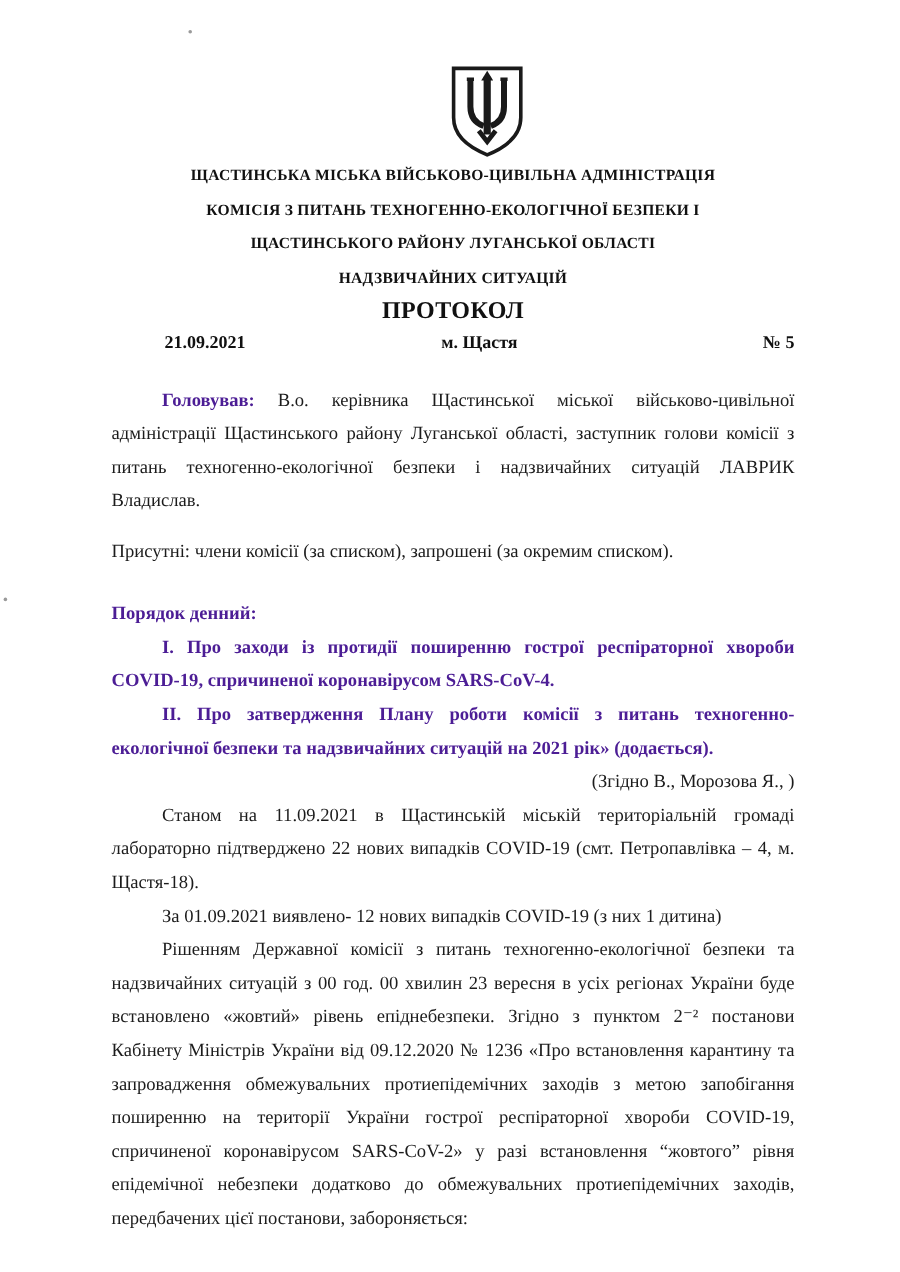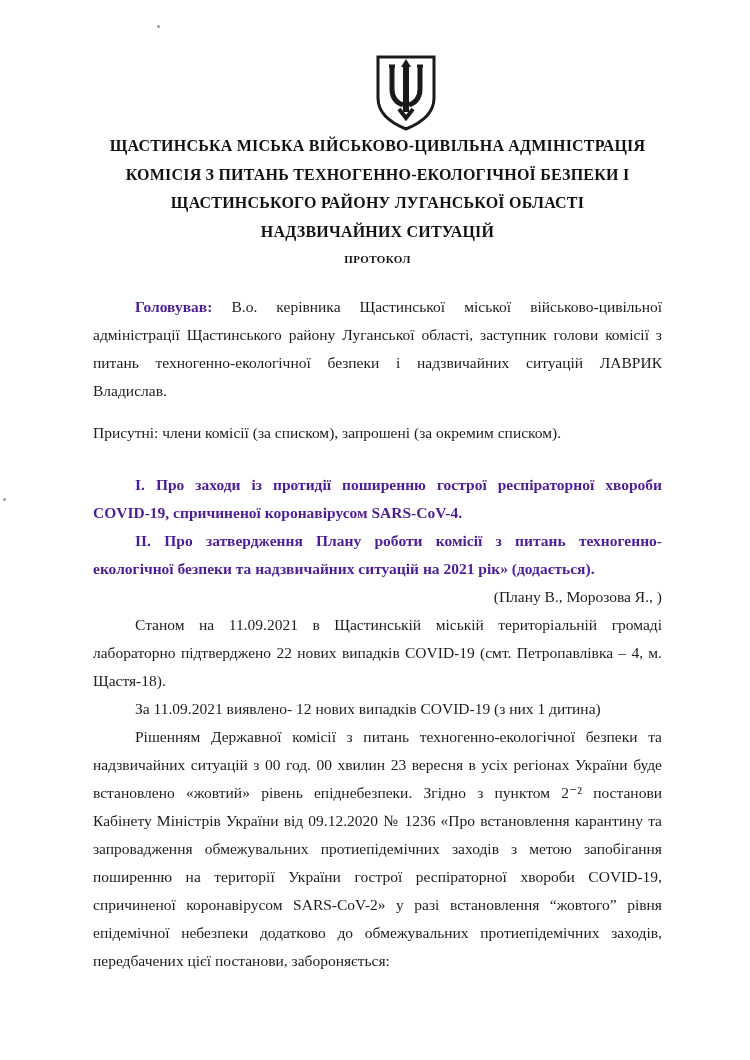--- a/index.html
+++ b/index.html
@@ -36,30 +36,30 @@
     box-sizing: content-box;
   }
   .emblem-wrap svg {
     display: inline-block;
     transform: translateX(28px);
   }
 
   .headline {
     text-align: center;
     font-weight: bold;
-    font-size: 16px;
+    font-size: 13px;
     line-height: 28.5px;
     letter-spacing: 0.2px;
     color: #111;
     white-space: nowrap;
   }
   .doc-type {
     text-align: center;
     font-weight: bold;
-    font-size: 11px;
+    font-size: 20px;
     line-height: 27px;
     letter-spacing: 0.4px;
     color: #111;
   }
   .meta-row {
     display: flex;
     align-items: baseline;
     font-weight: bold;
     font-size: 15px;
     line-height: 27px;
@@ -104,32 +104,38 @@
     </svg>
   </div>
 
   <div class="headline">ЩАСТИНСЬКА МІСЬКА ВІЙСЬКОВО-ЦИВІЛЬНА АДМІНІСТРАЦІЯ</div>
   <div class="headline">КОМІСІЯ З ПИТАНЬ ТЕХНОГЕННО-ЕКОЛОГІЧНОЇ БЕЗПЕКИ І</div>
   <div class="headline">ЩАСТИНСЬКОГО РАЙОНУ ЛУГАНСЬКОЇ ОБЛАСТІ</div>
   <div class="headline">НАДЗВИЧАЙНИХ СИТУАЦІЙ</div>
 
   <div class="doc-type">ПРОТОКОЛ</div>
 
+  <div class="meta-row">
+    <span class="date">21.09.2021</span>
+    <span class="place">м. Щастя</span>
+    <span class="number">№ 5</span>
+  </div>
 
   <div class="body-text">
 
     <p class="indent mb-sm"><span class="bold">Головував:</span><span> В.о. керівника   Щастинської міської військово-цивільної адміністрації Щастинського району Луганської області, заступник голови комісії з питань техногенно-екологічної безпеки і надзвичайних ситуацій ЛАВРИК Владислав.</span></p>
 
     <p class="mb-md">Присутні: члени комісії (за списком), запрошені (за окремим списком).</p>
 
+    <p class="bold">Порядок денний:</p>
 
     <p class="indent bold">І. Про заходи із протидії поширенню гострої респіраторної хвороби COVID-19, спричиненої коронавірусом SARS-CoV-4.</p>
     <p class="indent bold">ІІ. Про затвердження Плану роботи комісії з питань техногенно-екологічної безпеки та надзвичайних ситуацій на 2021 рік» (додається).</p>
 
-    <p class="right">(Плану В., Морозова Я., )</p>
+    <p class="right">(Згідно В., Морозова Я., )</p>
 
     <p class="indent">Станом на 11.09.2021  в Щастинській міській територіальній громаді лабораторно підтверджено  22 нових випадків COVID-19 (смт. Петропавлівка – 4, м. Щастя-18).</p>
-    <p class="indent">За 11.09.2021 виявлено- 12 нових випадків COVID-19 (з них 1 дитина)</p>
+    <p class="indent">За 01.09.2021 виявлено- 12 нових випадків COVID-19 (з них 1 дитина)</p>
     <p class="indent">Рішенням  Державної  комісії  з  питань  техногенно-екологічної  безпеки  та надзвичайних ситуацій з 00 год. 00 хвилин 23 вересня в усіх регіонах України буде встановлено «жовтий» рівень епіднебезпеки. Згідно з пунктом 2⁻² постанови Кабінету Міністрів України від 09.12.2020 № 1236 «Про встановлення карантину та запровадження обмежувальних протиепідемічних заходів з метою запобігання поширенню на території України гострої респіраторної хвороби COVID-19, спричиненої коронавірусом SARS-CoV-2» у разі встановлення “жовтого” рівня епідемічної небезпеки додатково до обмежувальних протиепідемічних заходів, передбачених  цієї постанови, забороняється:</p>
 
   </div>
 
 </div>
 
 </body></html>

